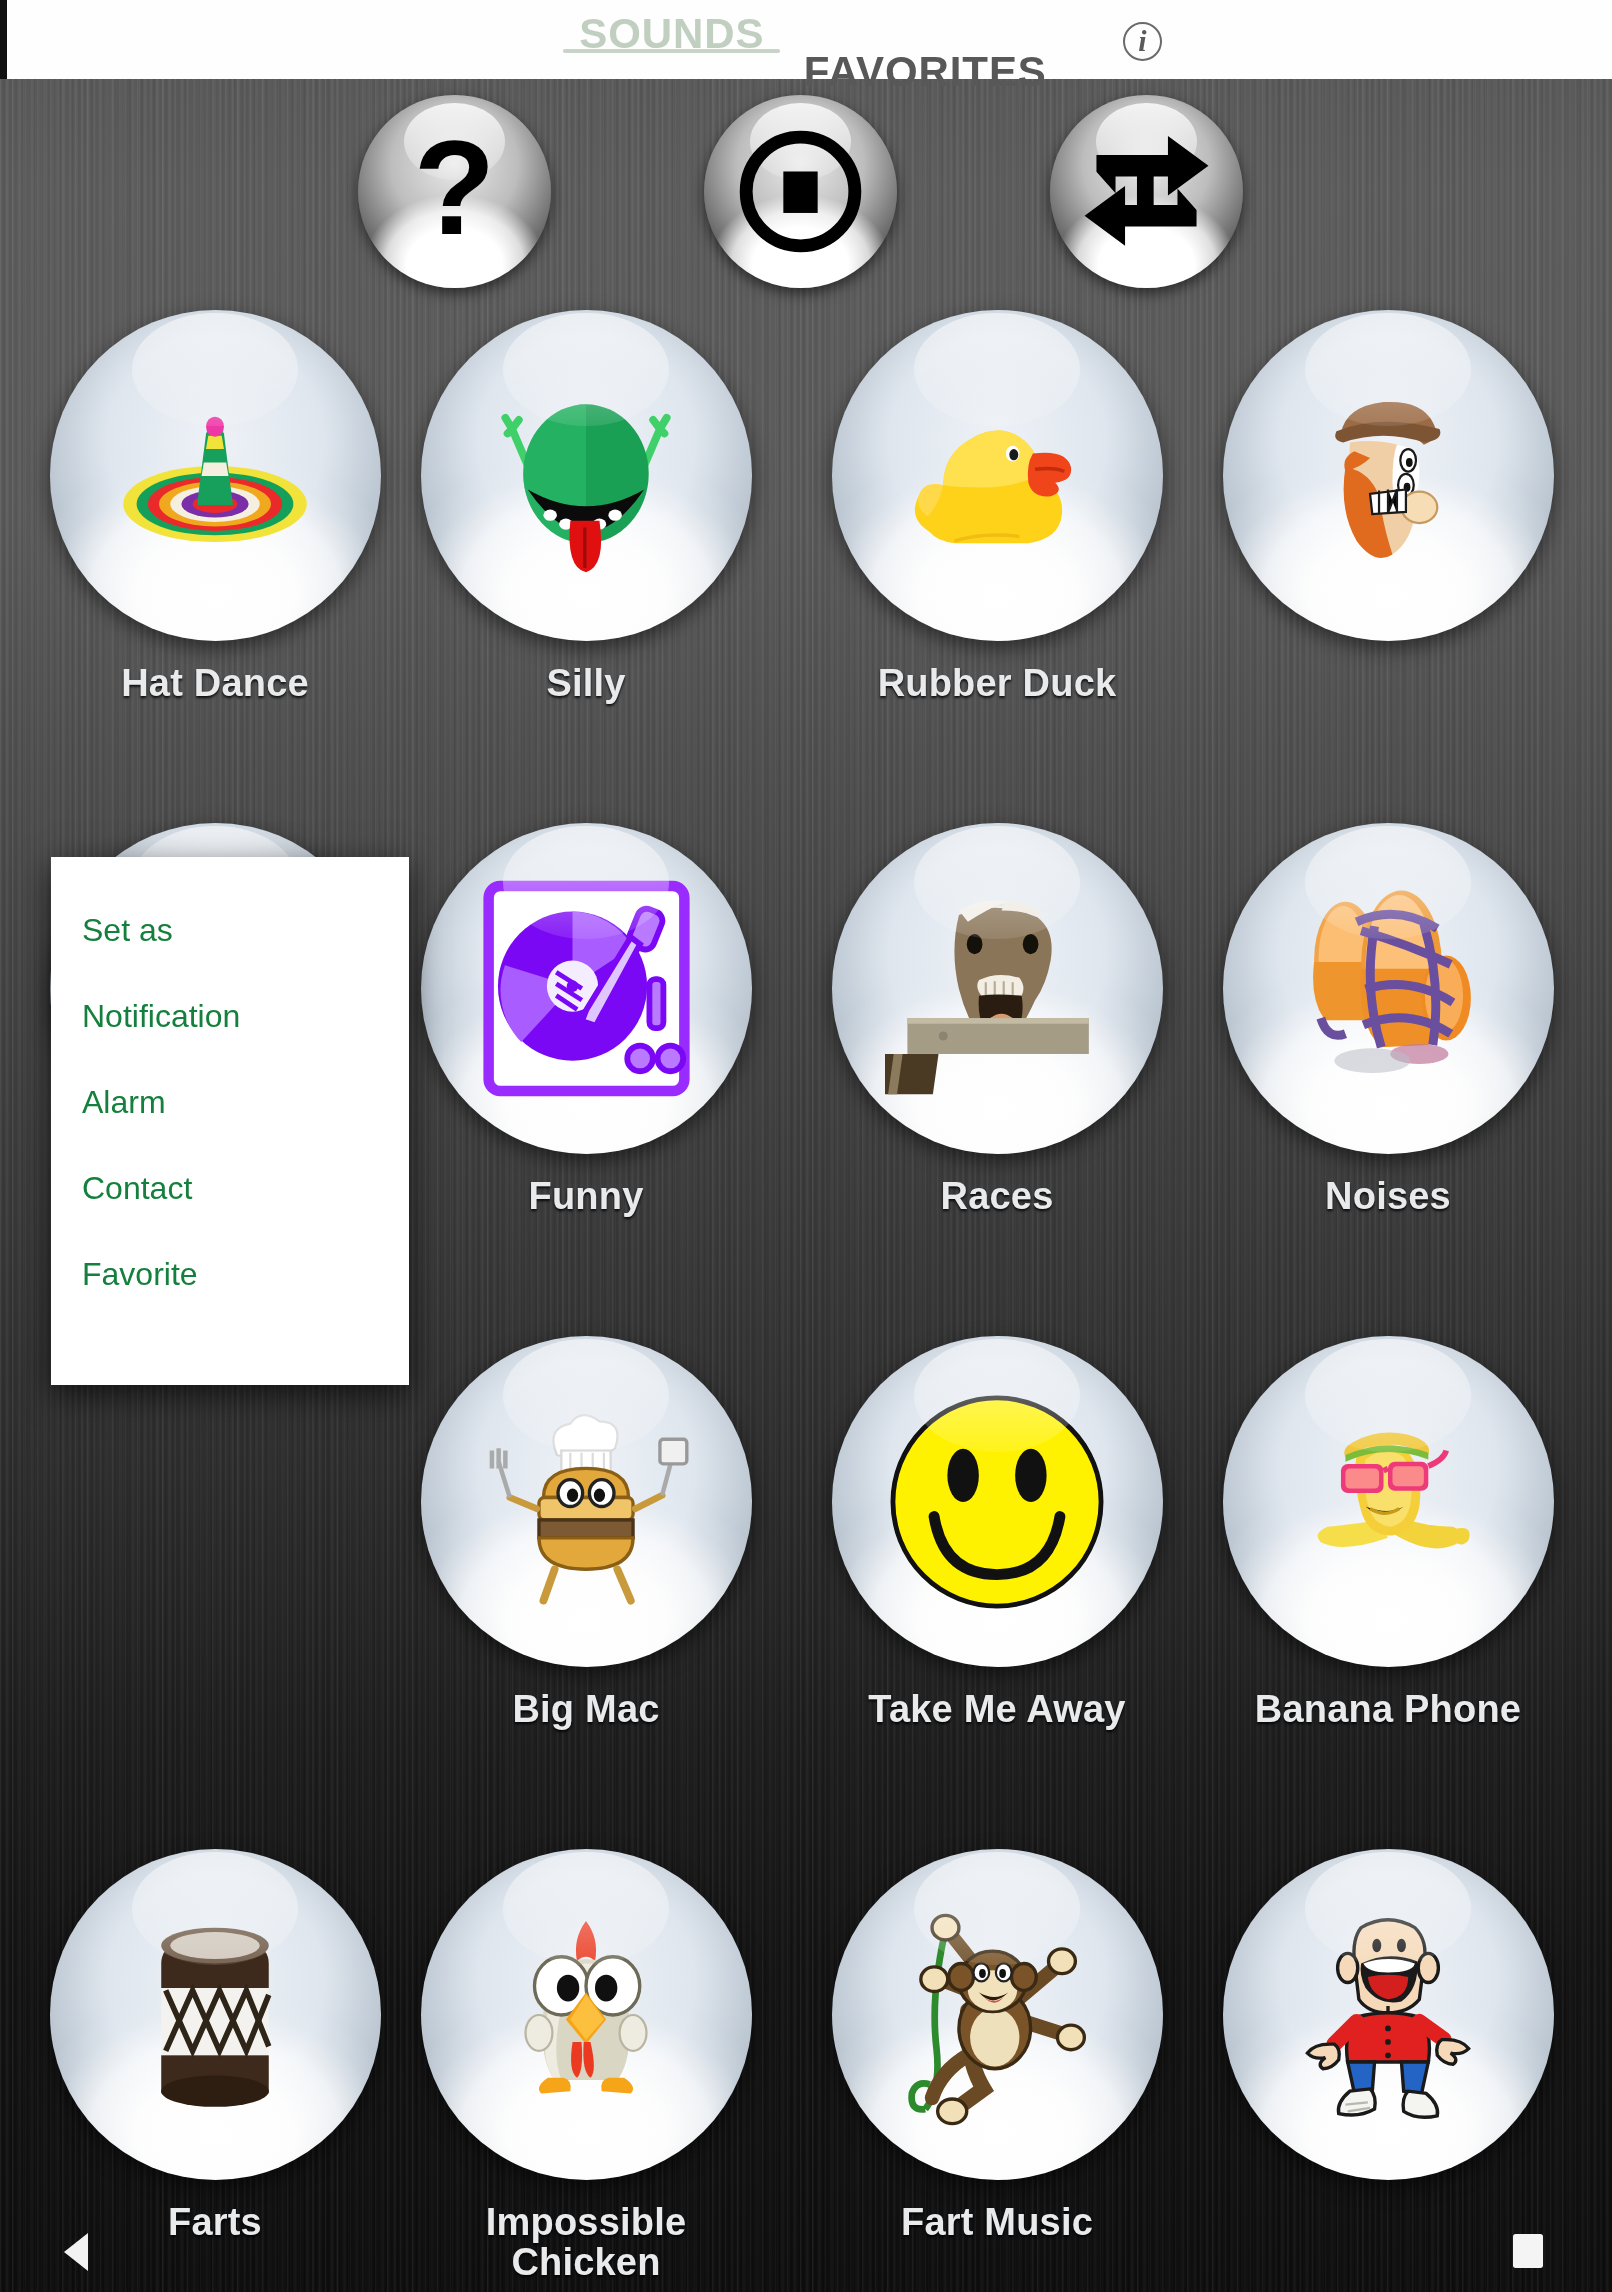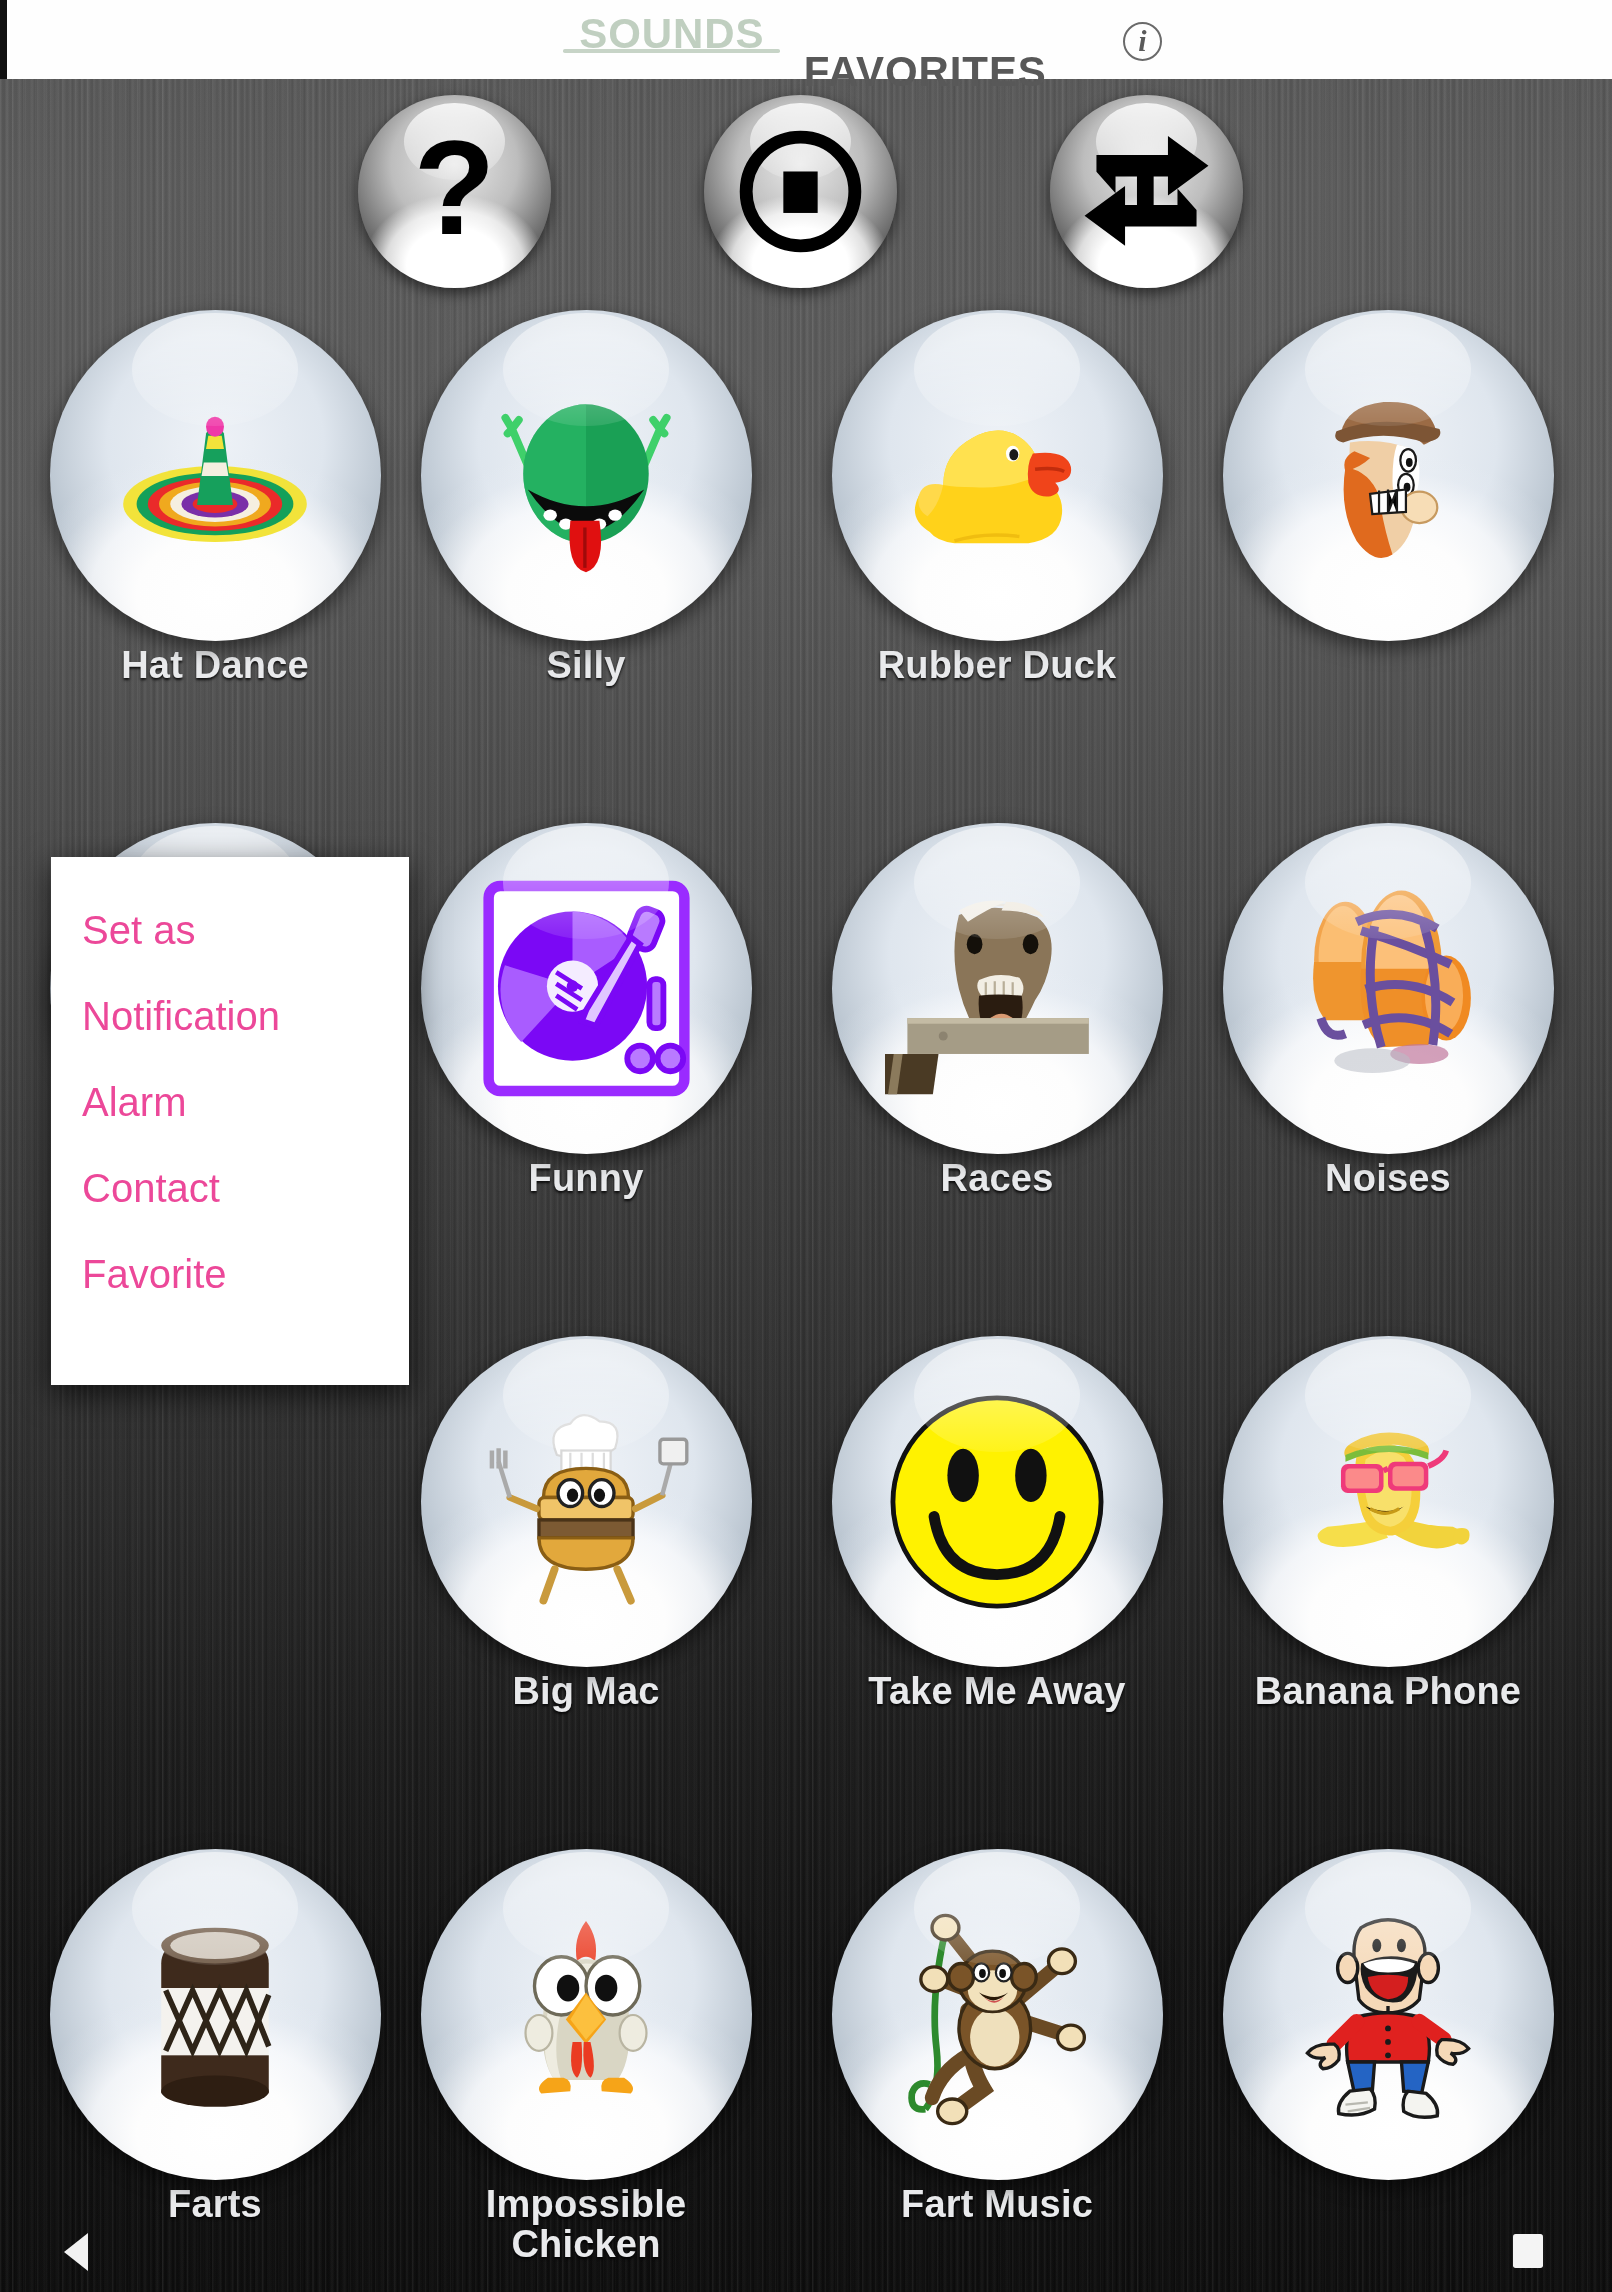--- a/index.html
+++ b/index.html
@@ -118,40 +118,40 @@
     border-radius:50%;
     background:linear-gradient(180deg, rgba(255,255,255,0.55), rgba(255,255,255,0.10));
     z-index:5; pointer-events:none;
   }
   .bubble .art {
     position:absolute; left:0; top:0; width:100%; height:100%;
     display:flex; align-items:center; justify-content:center;
     z-index:3;
   }
   .label {
-    margin-top:4px;
+    margin-top:22px;
     font-size:38px; font-weight:700; color:#e9eaec;
     text-shadow:0 1.8px 2.7px rgba(0,0,0,0.85);
     line-height:1.06;
     letter-spacing:0.2px;
   }
 
   
   .ctxmenu {
     position:absolute; left:51px; top:778px;
     width:358px; height:528px;
     background:#ffffff;
     box-shadow:0 9px 30px rgba(0,0,0,0.65);
     z-index:40;
     padding:30px 0 0 0;
   }
   .ctxmenu .mi {
     height:86px; line-height:86px;
     padding-left:31px;
-    font-size:40px; color:#ec4899;
+    font-size:32px; color:#15803d;
     white-space:nowrap;
   }
 
   
   .navbar {
     position:absolute; left:0; bottom:0; width:1612px; height:82px;
     z-index:45;
   }
   .nav-back {
     position:absolute; left:64px; top:21.5px;

